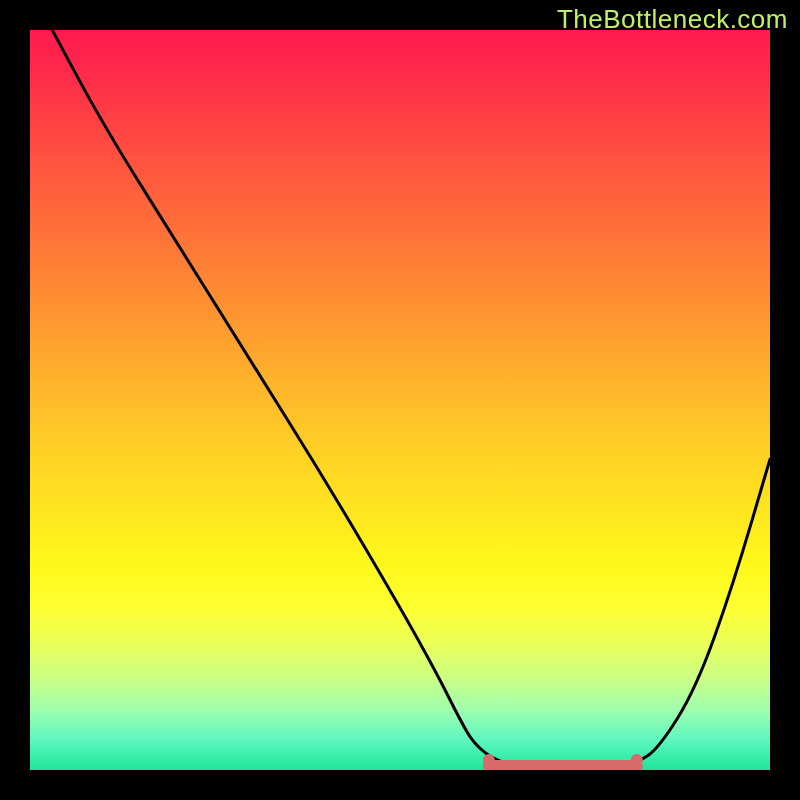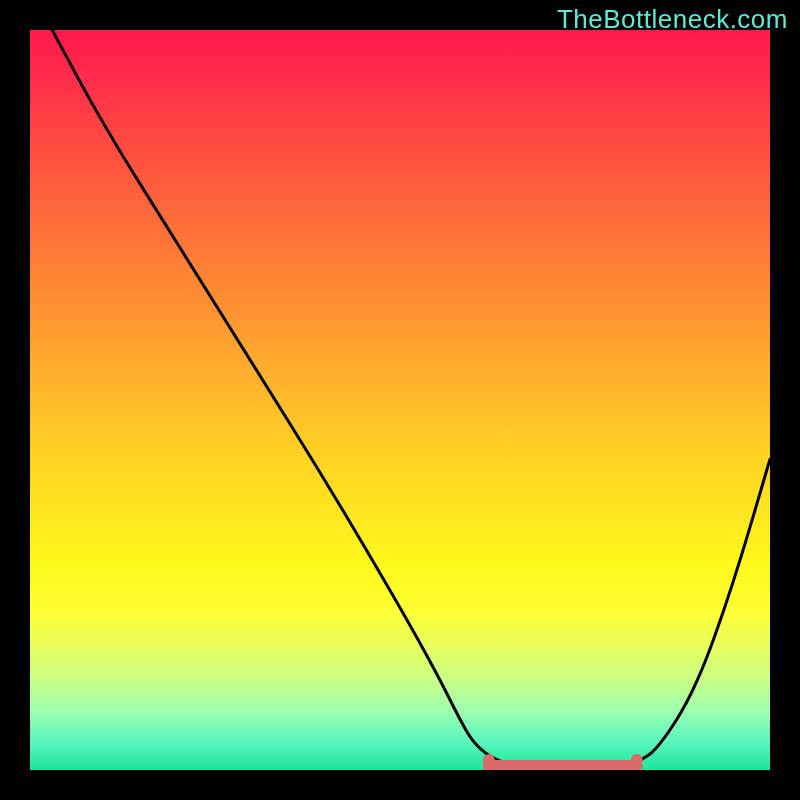--- a/index.html
+++ b/index.html
@@ -42,21 +42,21 @@
       #c7ff88 88%,
       #9dffb0 92%,
       #5cf7bf 96%,
       #1ee49a 100%
     );
   }
   .watermark {
     position: absolute;
     top: 4px;
     right: 12px;
-    color: #5eead4;
+    color: #bef264;
     font-size: 26px;
     font-weight: 500;
     letter-spacing: 0.5px;
   }
   svg.curve {
     position: absolute;
     left: 0;
     top: 0;
     width: 740px;
     height: 740px;

